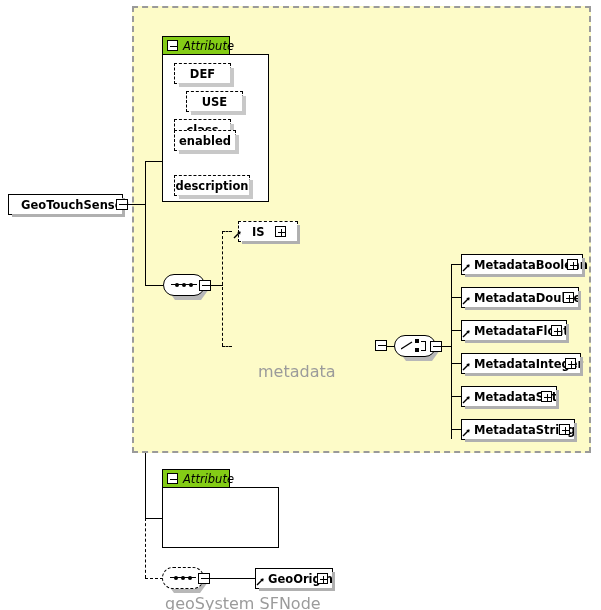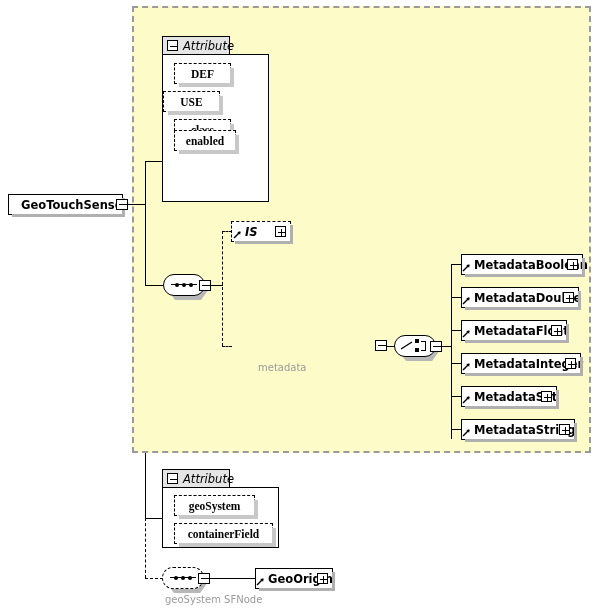--- a/index.html
+++ b/index.html
@@ -49,21 +49,20 @@
   .ebox .lbl{padding-left:12px;}
   .ebox.dashed-white{border:1px dashed #000;background:#ffffff;}
 
   
   .chip{
     position:absolute;box-sizing:border-box;
     background:#ffffff;border:1px dashed #000;
     font-size:11.5px;font-weight:bold;color:#000;
     display:flex;align-items:center;justify-content:center;
     white-space:nowrap;
-    font-family:Liberation Serif, serif;
   }
   .chip::after{
     content:"";position:absolute;left:4px;top:100%;
     width:100%;height:4px;background:#c8c8c8;
   }
   .chip::before{
     content:"";position:absolute;left:100%;top:4px;
     width:4px;height:100%;background:#c8c8c8;
   }
 
@@ -81,21 +80,21 @@
     position:absolute;width:9px;height:9px;
   }
 
   
   .attrbox{
     position:absolute;box-sizing:border-box;
     background:#ffffff;border:1px solid #000;
   }
   .attrtab{
     position:absolute;box-sizing:border-box;
-    background:#e5e5e5;border:1px solid #000;border-bottom:none;
+    background:#84cc16;border:1px solid #000;border-bottom:none;
     height:19px;
     display:flex;align-items:center;text-align:right;
   }
   .attrtab .txt{
     font-size:11.5px;font-style:italic;color:#000;padding-left:20px;
     white-space:nowrap;
   }
 
   
   .comp{
@@ -139,21 +138,21 @@
   .roundbox::after{
     content:"";position:absolute;left:5px;top:100%;
     width:100%;height:4px;background:#c8c8c8;border-radius:0 0 6px 6px;
   }
   .roundbox::before{
     content:"";position:absolute;left:100%;top:5px;
     width:4px;height:100%;background:#c8c8c8;border-radius:0 6px 6px 0;
   }
 
   .glabel{
-    position:absolute;font-size:10px;color:#9b9b9b;white-space:nowrap;
+    position:absolute;font-size:16px;color:#9b9b9b;white-space:nowrap;
   }
 </style>
 </head>
 <body>
 
 <div id="canvas">
 
   <div class="ext-region"></div>
 
   <div class="ebox shadow" style="left:8px;top:194px;width:115px;height:21px;">
@@ -178,48 +177,51 @@
     <span class="txt">Attribute</span>
   </div>
   <div class="plusbox" style="left:167px;top:40px;">
       <i class="h"></i>
     </div>
   <div class="attrbox" style="left:162px;top:54px;width:107px;height:148px;"></div>
 
   <div class="chip" style="left:174px;top:63px;width:57px;height:21px;">
     <span>DEF</span>
   </div>
-  <div class="chip" style="left:163px;top:91px;width:57px;height:21px;">
+  <div class="chip" style="left:186px;top:91px;width:57px;height:21px;">
     <span>USE</span>
   </div>
   <div class="chip" style="left:174px;top:119px;width:57px;height:21px;text-align:center;">
     <span>class</span>
   </div>
   <div class="chip" style="left:174px;top:130px;width:62px;height:21px;">
     <span>enabled</span>
+  </div>
+  <div class="chip" style="left:174px;top:175px;width:76px;height:21px;">
+    <span>description</span>
   </div>
 
   <div class="comp" style="left:163px;top:274px;">
     <div class="shdw"></div>
     <div class="body"></div>
     <div class="dots"></div>
     <div class="d" style="left:12px;"></div>
     <div class="d" style="left:19px;"></div>
     <div class="d" style="left:26px;"></div>
   </div>
   <div class="stub" style="left:199px;top:280px;">
       <i></i>
     </div>
 
   <div class="ln hln" style="left:211px;top:285px;width:12px;"></div>
   <div class="dln-v" style="left:222px;top:231px;height:115px;"></div>
   <div class="dln-h" style="left:222px;top:231px;width:10px;"></div>
   <div class="dln-h" style="left:222px;top:346px;width:10px;"></div>
 
-  <div class="ebox dashed-white shadow" style="left:231px;top:221px;width:60px;height:21px;border:1px dashed #000;font-style:italic;">
+  <div class="ebox dashed-white shadow" style="left:238px;top:221px;width:60px;height:21px;border:1px dashed #000;">
     <span class="lbl" style="padding-left:13px;">IS</span>
   </div>
   <svg class="refarrow" style="left:233px;top:230px;" viewBox="0 0 9 9">
     <path d="M1 8 L7 2" stroke="#000" stroke-width="1.4" fill="none"></path>
     <path d="M7.6 1.4 L4.2 1.9 L7.1 4.8 Z" fill="#000"></path>
   </svg>
   <div class="plusbox" style="left:275px;top:226px;">
       <i class="h"></i>
       <i class="v"></i>
     </div>
@@ -331,26 +333,20 @@
   <div class="ln hln" style="left:145px;top:518px;width:18px;"></div>
 
   <div class="attrtab" style="left:162px;top:469px;width:68px;">
     <span class="txt">Attribute</span>
   </div>
   <div class="plusbox" style="left:167px;top:473px;">
       <i class="h"></i>
     </div>
   <div class="attrbox" style="left:162px;top:487px;width:117px;height:61px;"></div>
 
-  <div class="chip" style="left:174px;top:495px;width:81px;height:21px;">
-    <span>geoSystem</span>
-  </div>
-  <div class="chip" style="left:174px;top:523px;width:99px;height:21px;">
-    <span>containerField</span>
-  </div>
 
   <div class="dln-v" style="left:145px;top:518px;height:60px;"></div>
   <div class="dln-h" style="left:145px;top:578px;width:18px;"></div>
 
   <div class="comp dashedc" style="left:162px;top:567px;">
     <div class="shdw"></div>
     <div class="body"></div>
     <div class="dots"></div>
     <div class="d" style="left:12px;"></div>
     <div class="d" style="left:19px;"></div>

